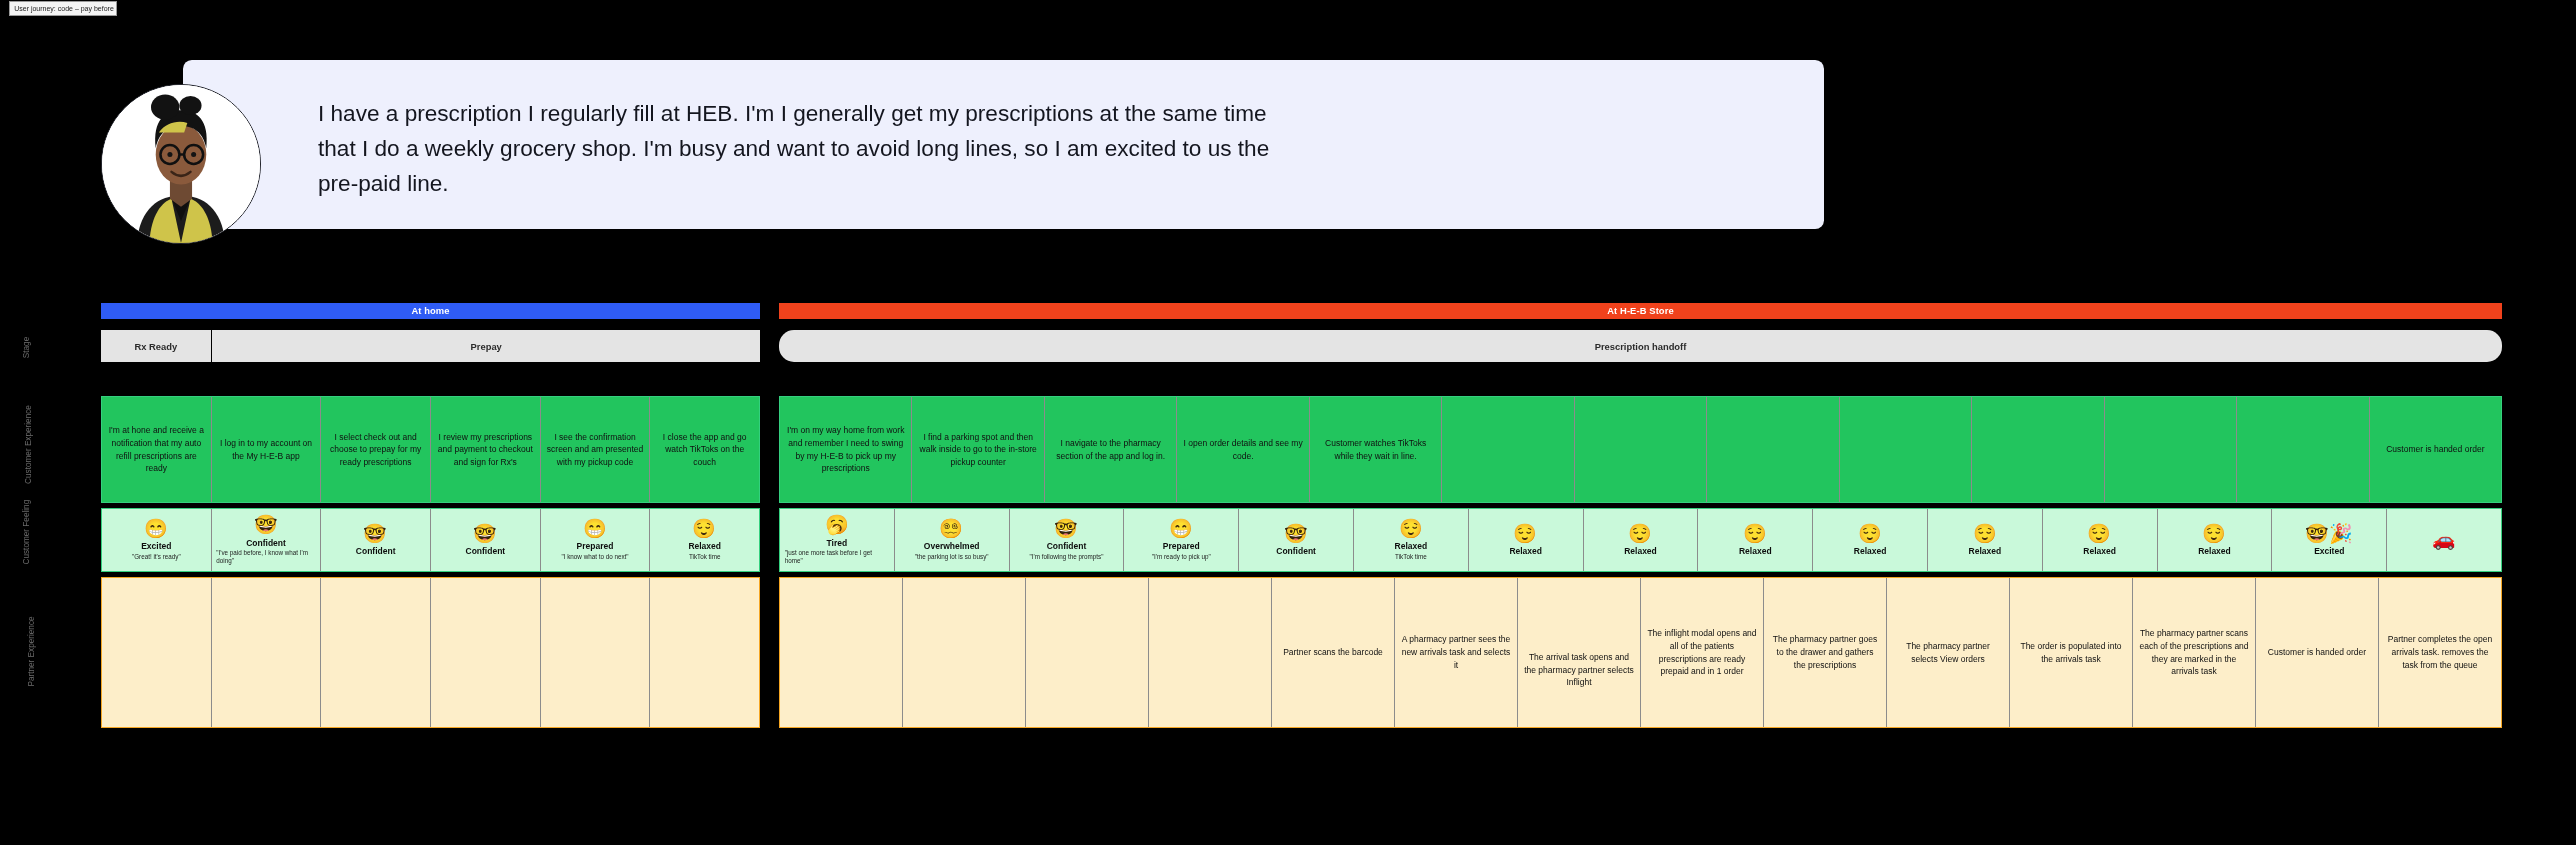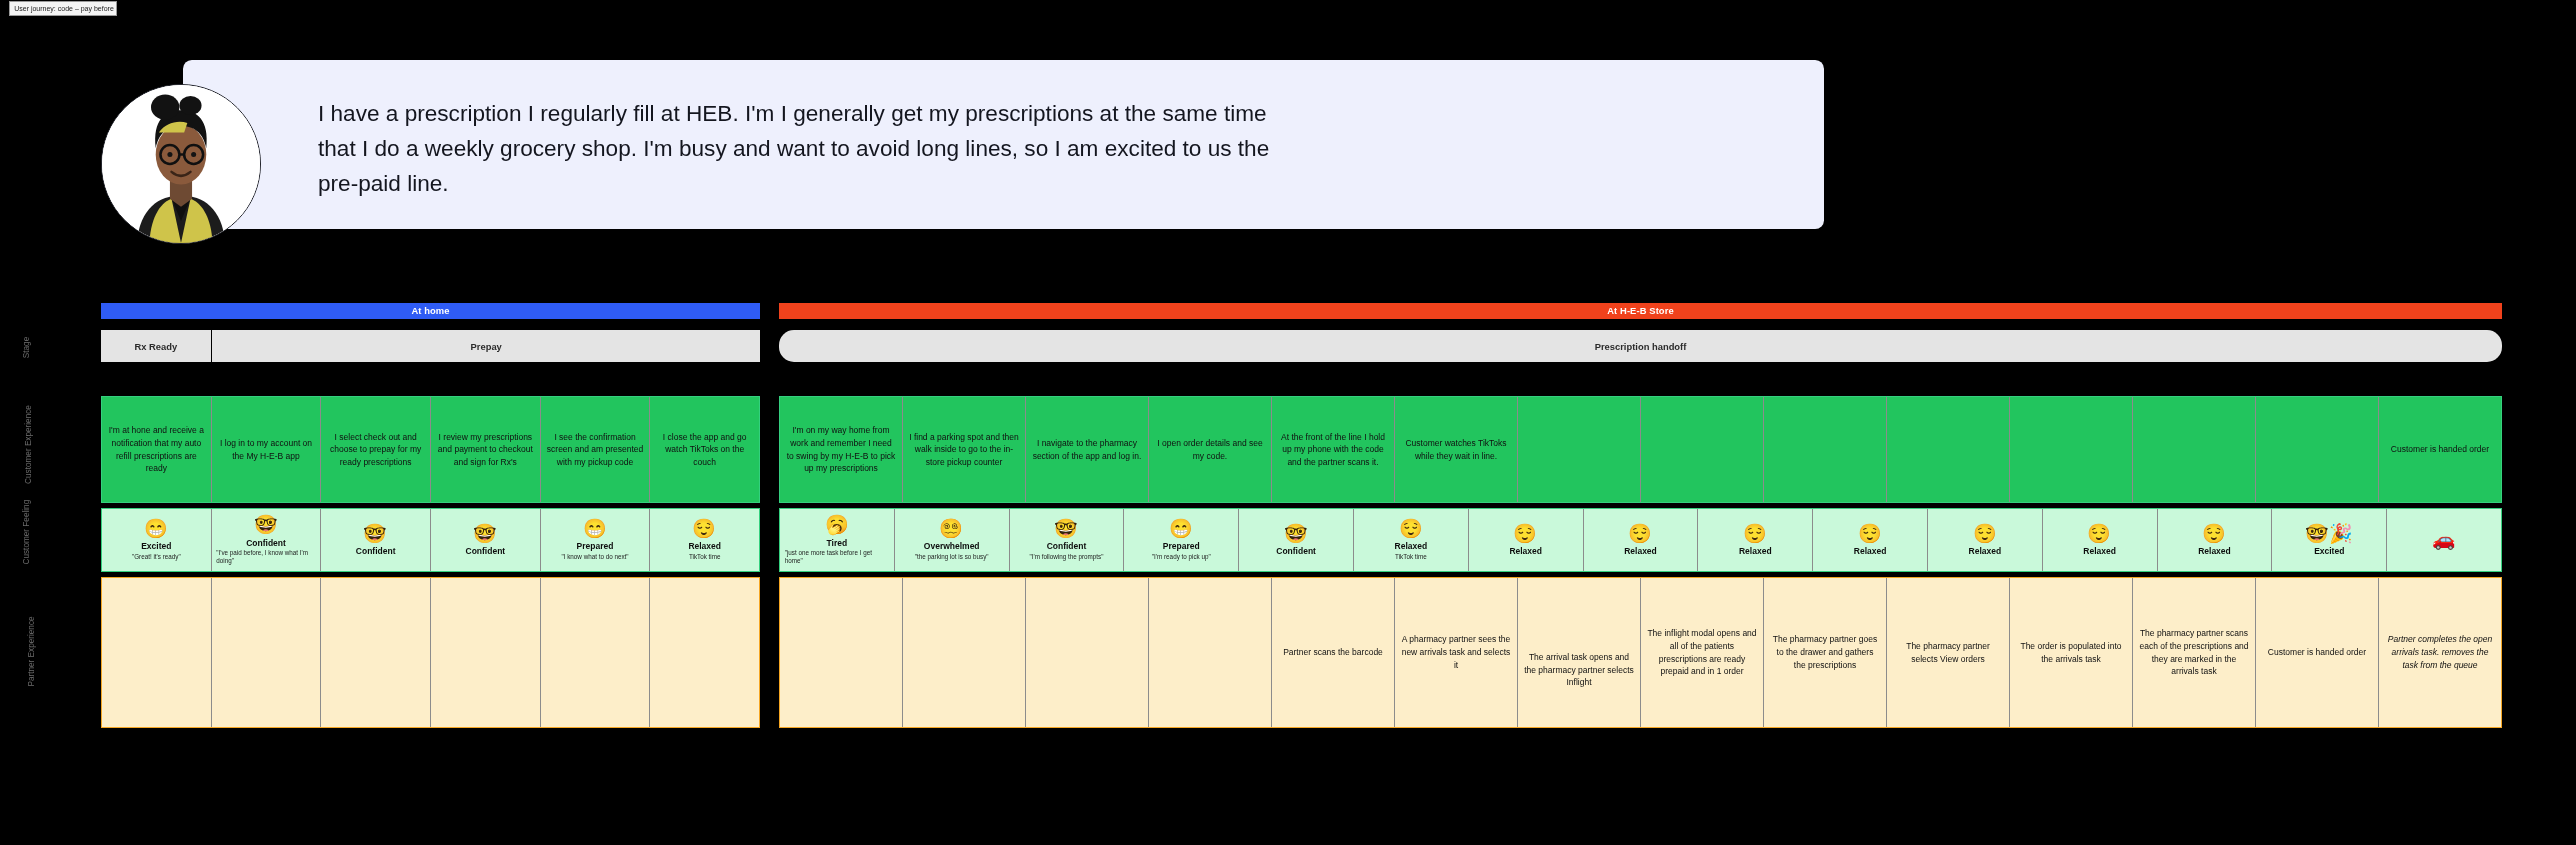--- a/index.html
+++ b/index.html
@@ -294,23 +294,20 @@
         <div class="cell" style="flex: 1 0 0px;">
           <span class="cell-text" style="white-space: pre-line;">I find a parking spot and then walk inside to go to the in-store pickup counter</span>
         </div>
         <div class="cell" style="flex: 1 0 0px;">
           <span class="cell-text" style="white-space: pre-line;">I navigate to the pharmacy section of the app and log in.</span>
         </div>
         <div class="cell" style="flex: 1 0 0px;">
           <span class="cell-text" style="white-space: pre-line;">I open order details and see my code.</span>
         </div>
         <div class="cell" style="flex: 1 0 0px;">
-          <span class="cell-text" style="white-space: pre-line;">At the front of the line I hold up my phone with the code and the partner scans it.</span>
-        </div>
-        <div class="cell" style="flex: 1 0 0px;">
           <span class="cell-text" style="white-space: pre-line;">Customer watches TikToks while they wait in line.</span>
         </div>
         <div class="cell" style="flex: 1 0 0px;">
           <span class="cell-text" style="white-space: pre-line;"></span>
         </div>
         <div class="cell" style="flex: 1 0 0px;">
           <span class="cell-text" style="white-space: pre-line;"></span>
         </div>
         <div class="cell" style="flex: 1 0 0px;">
           <span class="cell-text" style="white-space: pre-line;"></span>
@@ -430,19 +427,19 @@
         </div>
         <div class="cell" style="flex: 1 0 0px;">
           <span class="cell-text" style="white-space: pre-line;">The order is populated into the arrivals task</span>
         </div>
         <div class="cell" style="flex: 1 0 0px;">
           <span class="cell-text" style="white-space: pre-line;">The pharmacy partner scans each of the prescriptions and they are marked in the arrivals task</span>
         </div>
         <div class="cell" style="flex: 1 0 0px;">
           <span class="cell-text" style="white-space: pre-line;">Customer is handed order</span>
         </div>
-        <div class="cell" style="flex: 1 0 0px; font-style: italic;">
+        <div class="cell" style="flex: 1 0 0px;">
           <span class="cell-text" style="white-space: pre-line;">Partner completes the open arrivals task. removes the task from the queue</span>
         </div>
       </div>
     </div>
 </div>
 
 
 </body></html>

